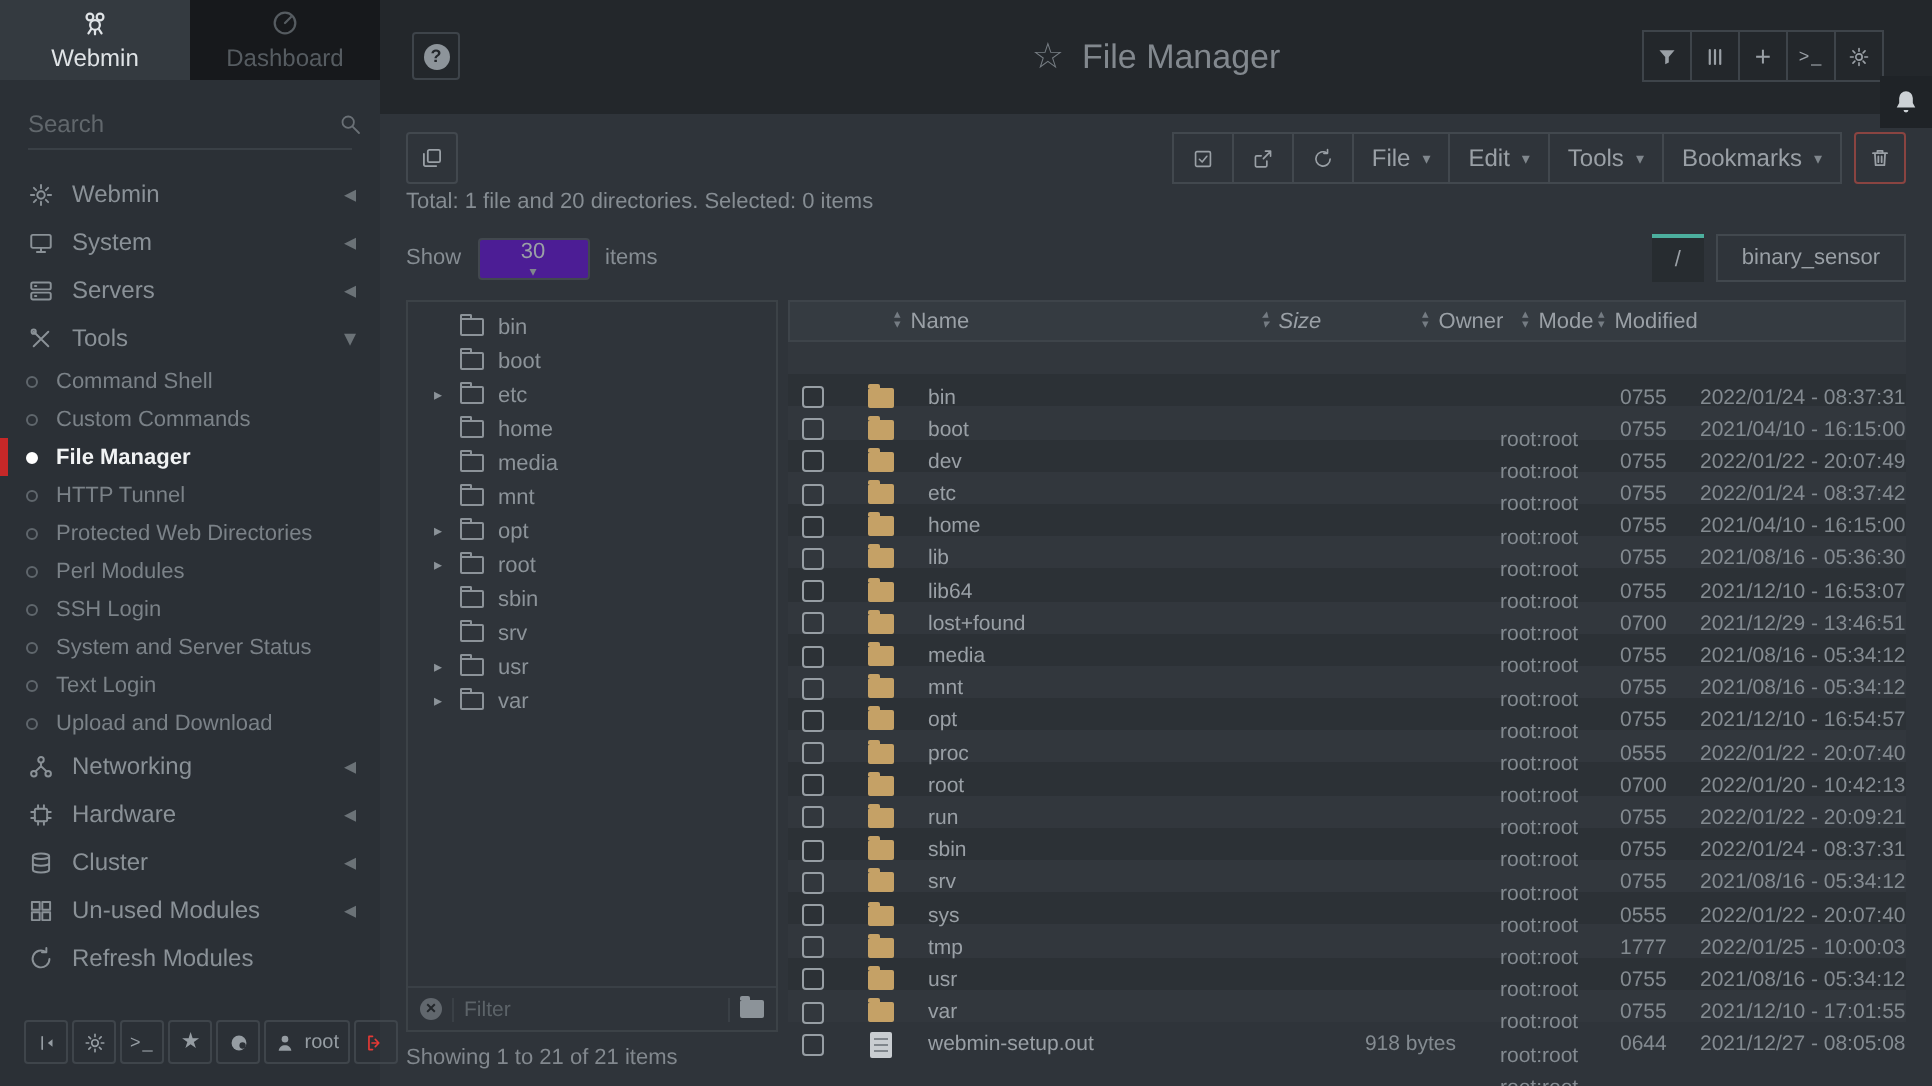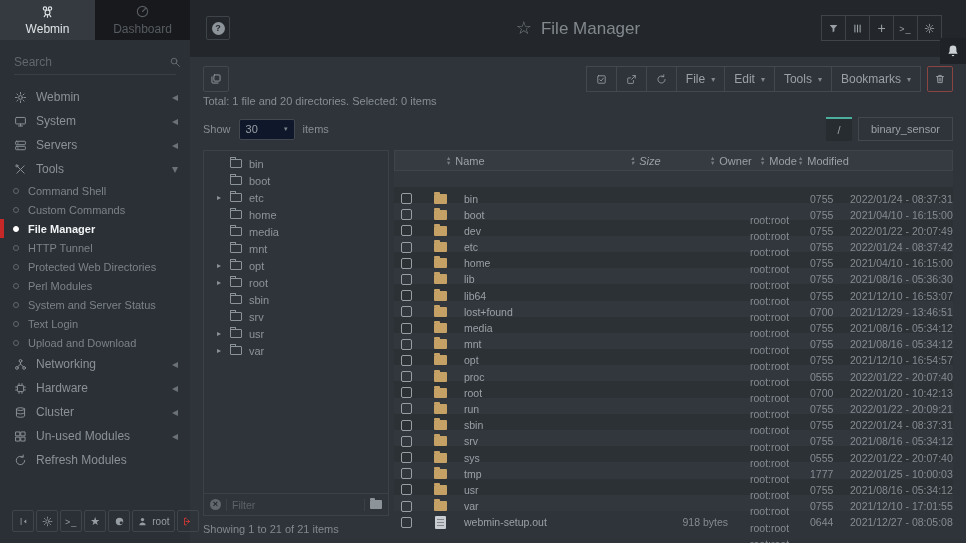--- a/index.html
+++ b/index.html
@@ -54,21 +54,21 @@
   #content { position:absolute; left:190px; top:57px; right:0; bottom:0; background:#2f343a; padding:5px 13px 0; }
   .fm-toolbar { display:flex; justify-content:space-between; align-items:flex-end; height:30px; }
   .icon-btn { width:26px; height:26px; border:1px solid #42484e; border-radius:2px; display:flex; align-items:center; justify-content:center; color:#9aa0a6; cursor:pointer; background:transparent; }
   .btn-group { display:flex; }
   .btn-group .tbtn { min-width:27px; height:26px; padding:0 9px; border:1px solid #42484e; margin-left:-1px; display:flex; align-items:center; justify-content:center; gap:6px; color:#9aa0a6; font-size:12px; cursor:pointer; background:transparent; white-space:nowrap; }
   .btn-group .tbtn .svg { width:11px; height:11px; }
   .tbtn .dd-caret { font-size:8px; color:#80878d; }
   .trash-btn { margin-left:6px; border-color:#8a4441 !important; }
   .summary-line { margin:3px 0 10px; font-size:11px; color:#868d93; }
   .show-row { position:relative; display:flex; align-items:center; margin-bottom:9px; height:24px; font-size:11px; color:#868d93; }
-  .page-size { width:56px; height:21px; margin:0 8px; border:1px solid #42484e; border-radius:2px; background:#0f172a; color:#9aa0a6; display:flex; align-items:center; padding:0 6px; justify-content:space-between; cursor:pointer; }
+  .page-size { width:56px; height:21px; margin:0 8px; border:1px solid #42484e; border-radius:2px; background:#4c1d95; color:#9aa0a6; display:flex; align-items:center; padding:0 6px; justify-content:space-between; cursor:pointer;flex-direction:column; }
   .page-size .dd-caret { font-size:7px; color:#80878d; }
   .breadcrumb { position:absolute; right:0; top:0; display:flex; }
   .crumb { height:24px; display:flex; align-items:center; justify-content:center; font-size:11px; color:#9aa0a6; cursor:pointer; }
   .crumb.root { width:26px; background:#272c30; border-top:2px solid #4caf9e; }
   .crumb.plain { padding:0 12px; border:1px solid #42484e; margin-left:6px; }
 
   .panels { display:flex; gap:5px; height:366px; }
   
   .tree-panel { width:186px; border:1px solid #3c4247; display:flex; flex-direction:column; }
   .tree-list { flex:1; padding-top:4px; overflow:hidden; }
@@ -194,20 +194,23 @@
       <div class="mi sub">
         <span>HTTP Tunnel</span>
       </div>
       <div class="mi sub">
         <span>Protected Web Directories</span>
       </div>
       <div class="mi sub">
         <span>Perl Modules</span>
       </div>
       <div class="mi sub">
+        <span>SSH Login</span>
+      </div>
+      <div class="mi sub">
         <span>System and Server Status</span>
       </div>
       <div class="mi sub">
         <span>Text Login</span>
       </div>
       <div class="mi sub">
         <span>Upload and Download</span>
       </div>
       <div class="mi">
         <span class="ic">

